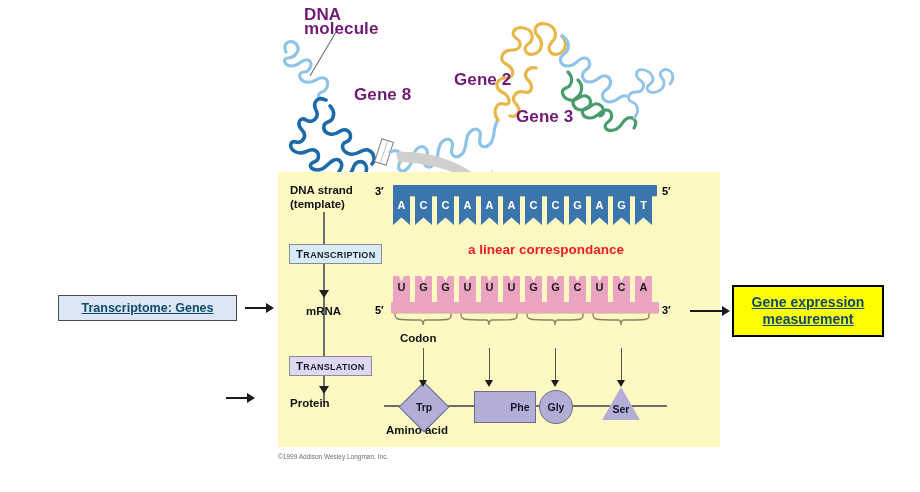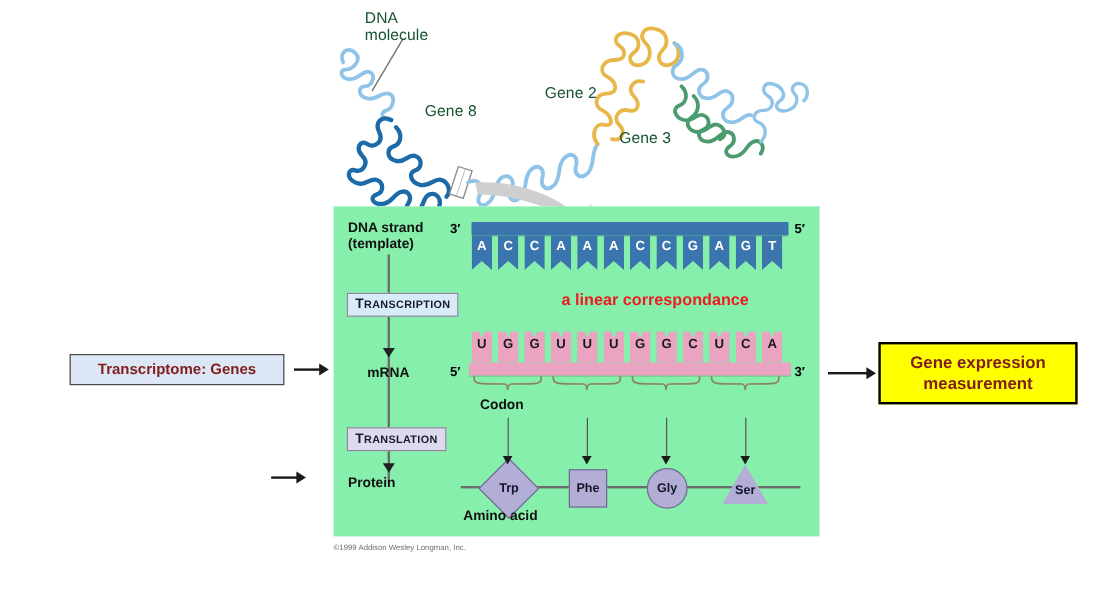--- a/index.html
+++ b/index.html
@@ -24,43 +24,43 @@
     position: absolute;
     left: 278px;
     top: 0px;
     width: 400px;
     height: 172px;
   }
   #dna-illustration svg { display: block; }
 
   .dna-gene-label {
     position: absolute;
-    font-size: 13px;
-    font-weight: normal;
-    color: #14532d;
+    font-size: 17px;
+    font-weight: bold;
+    color: #701a75;
     white-space: nowrap;
     letter-spacing: .1px;
   }
   #label-dna-molecule {
     left: 26px; top: 8px;
     line-height: 14px;
     text-align: left;
   }
   #label-gene1 { left: 76px; top: 85px; }
   #label-gene2 { left: 176px; top: 70px; }
   #label-gene3 { left: 238px; top: 107px; }
 
   
   #main-panel {
     position: absolute;
     left: 278px;
     top: 172px;
-    width: 405px;
+    width: 442px;
     height: 275px;
-    background: #86efac;
+    background: #fef9c3;
   }
 
   .panel-text {
     position: absolute;
     font-size: 11.5px;
     font-weight: bold;
     color: #111111;
     white-space: nowrap;
   }
 
@@ -295,41 +295,42 @@
     white-space: nowrap;
     font-weight: normal;
   }
 
   
   .callout-box {
     position: absolute;
     border: 1px solid #4a4a4a;
     font-size: 12.5px;
     font-weight: bold;
-    color: #7f1d1d;
+    color: #0c4a6e;
     text-align: center;
     white-space: nowrap;
     box-sizing: border-box;
     display: flex;
     align-items: center;
     justify-content: center;
+    text-decoration: underline;
   }
   #box-transcriptome {
     left: 58px; top: 295px;
     width: 179px; height: 26px;
     background: #dce6f4;
   }
   #box-proteome {
     left: 58px; top: 385px;
     width: 160px; height: 26px;
     background: #eee2f7;
   }
   #box-gene-expression {
     left: 732px; top: 285px;
-    width: 166px; height: 52px;
+    width: 152px; height: 52px;
     background: #ffff00;
     border: 2px solid #000000;
     font-size: 14px;
     line-height: 17px;
     flex-direction: column;
     white-space: normal;
     padding: 16px 6px;
   }
 
   
@@ -508,21 +509,21 @@
             <path d="M2,1 C2,7 4,7 27,7 C30,7 30,12 30,12 C30,12 30,7 33,7 C58,7 58,7 58,1" fill="none" stroke="#8b8264" stroke-width="1.4" stroke-linecap="round"></path>
           </svg></div>
       </div>
     <div class="panel-text" id="lbl-codon">Codon</div>
 
     <div id="protein-line"></div>
     <div id="amino-acid-layer">
         <div class="aa-shape aa-diamond" style="left: 128px; top: 217px;">
           <span>Trp</span>
         </div>
-        <div class="aa-shape aa-square" style="left: 196px; top: 219px;">
+        <div class="aa-shape aa-square" style="left: 196px; top: 219px; padding-left: 30px;">
           <span>Phe</span>
         </div>
         <div class="aa-shape aa-circle" style="left: 261px; top: 218px;">
           <span>Gly</span>
         </div>
         <div class="aa-triangle" style="left: 324px; top: 215px;">
           <div class="tri-fill"></div>
           <div class="tri-label">Ser</div>
         </div>
       </div>

